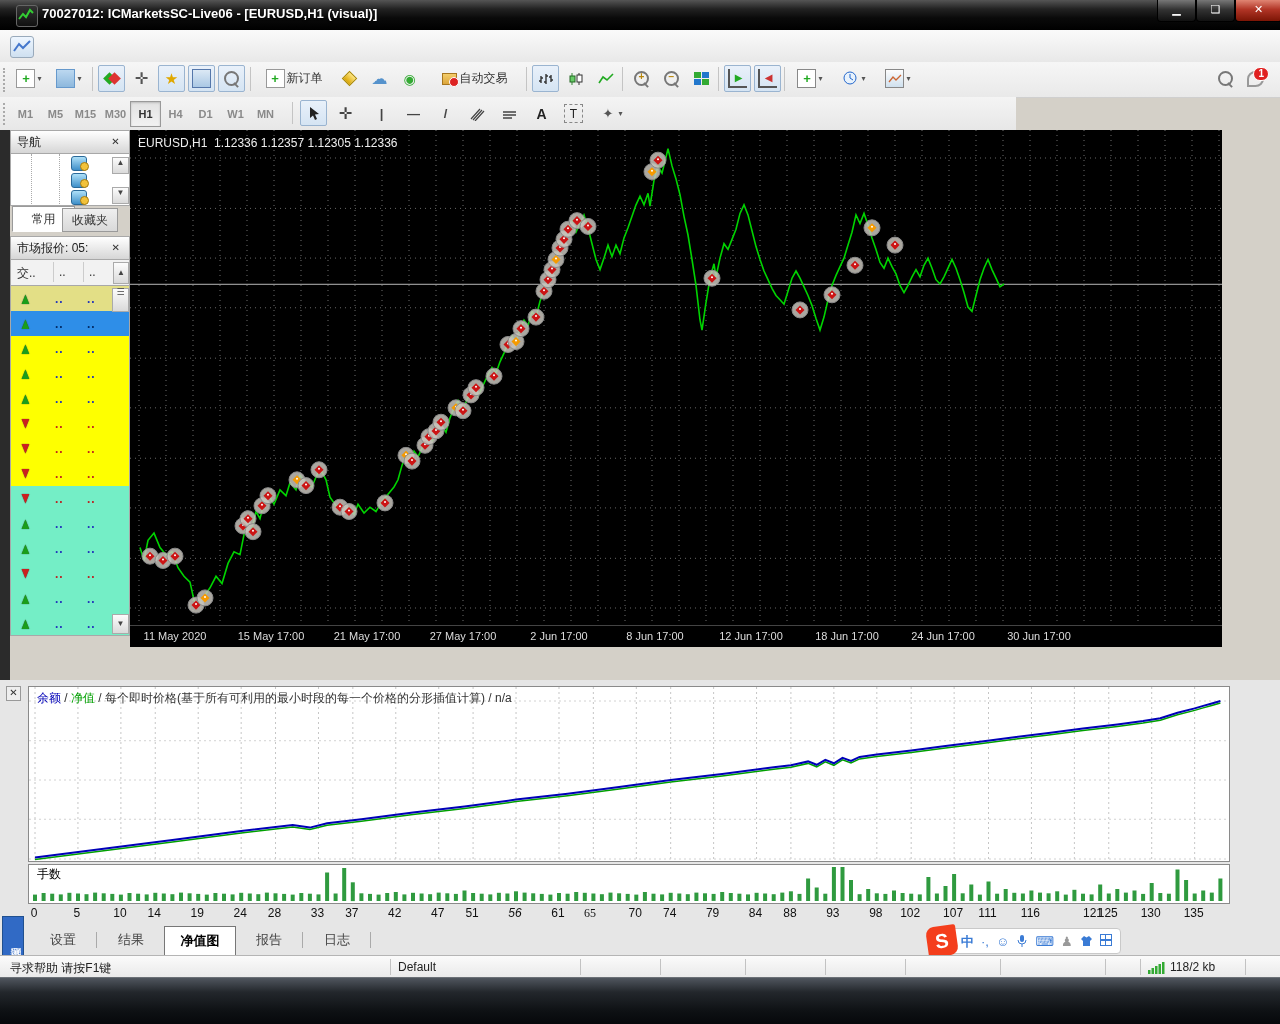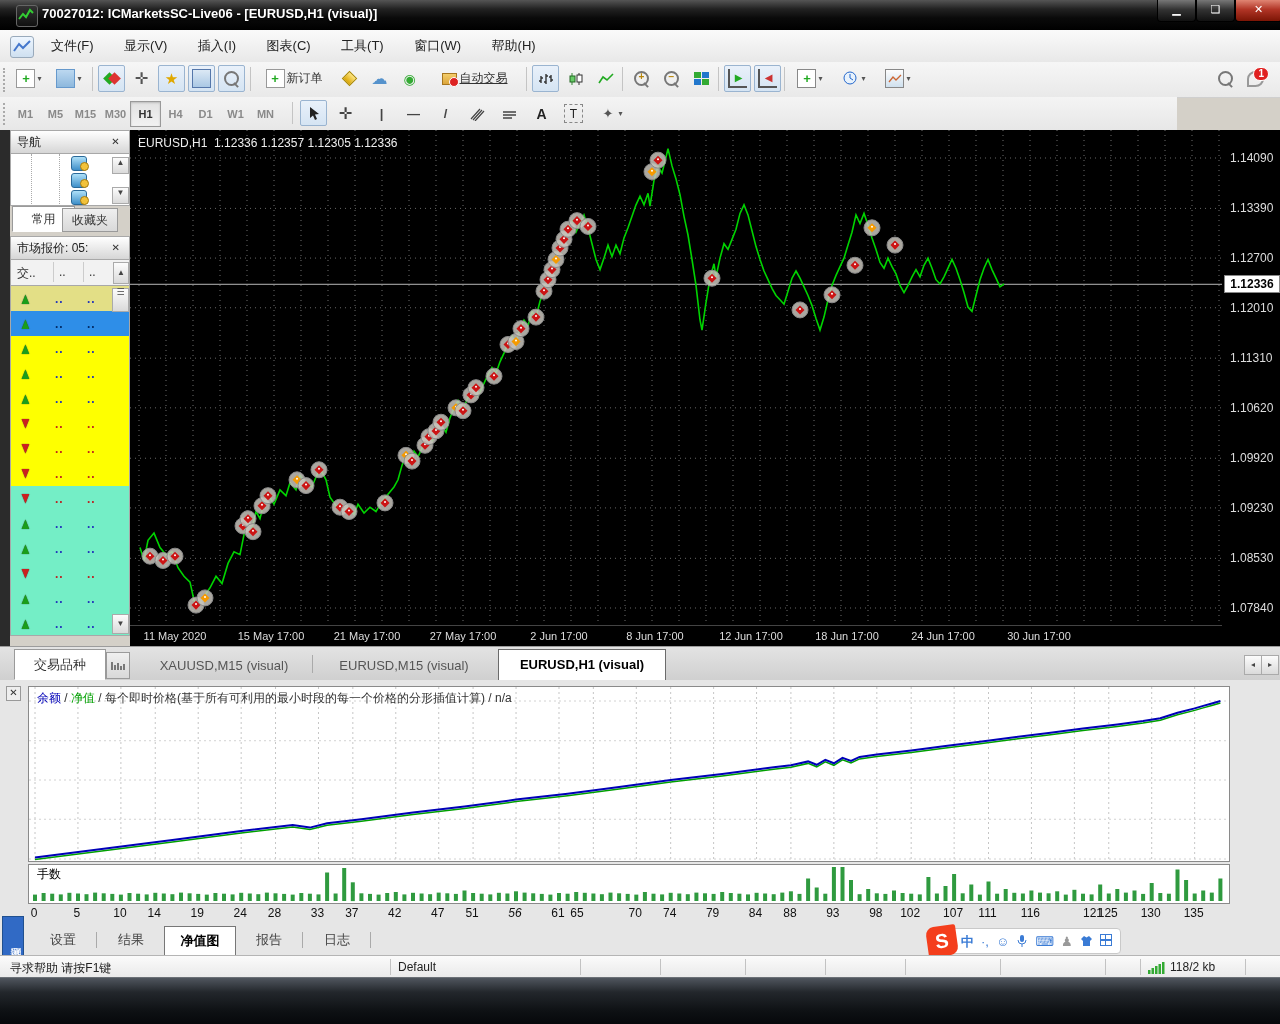--- a/index.html
+++ b/index.html
@@ -16,21 +16,21 @@
   .winbtn.close{background:linear-gradient(#e08573,#b13526 45%,#7c1505);}
 
   
   .menubar{left:0;top:30px;width:1280px;height:32px;background:linear-gradient(#fafafa,#e8e8e8);border-bottom:1px solid #c6c6c6;}
   .menuitem{display:inline-block;padding:0 13px;line-height:32px;font-size:13px;color:#222;}
   .mdibtn{top:36px;width:20px;height:18px;background:linear-gradient(#fefefe,#dcdcdc);border:1px solid #b0b0b0;border-radius:2px;
     text-align:center;font-size:10px;line-height:16px;color:#444;}
 
   
   .toolbar1{left:0;top:62px;width:1280px;height:35px;background:linear-gradient(#f6f6f6,#e9e9e9);border-bottom:1px solid #cfcfcf;}
-  .toolbar2{left:0;top:97px;width:1177px;height:33px;background:linear-gradient(#f4f4f4,#e7e7e7);border-bottom:1px solid #b9b9b9;}
+  .toolbar2{left:0;top:97px;width:1016px;height:33px;background:linear-gradient(#f4f4f4,#e7e7e7);border-bottom:1px solid #b9b9b9;}
   .grip{left:3px;top:6px;width:4px;height:24px;border-left:2px dotted #aaa;}
   .tbtn{top:3px;height:27px;min-width:27px;display:flex;align-items:center;justify-content:center;gap:2px;
     border:1px solid transparent;border-radius:2px;font-size:12px;color:#333;padding:0 2px;box-sizing:border-box;}
   .tbtn.pressed{border:1px solid #9ab4d0;background:linear-gradient(#e9f1fa,#d5e4f3);}
   .tsep{top:5px;width:1px;height:24px;background:#c4c4c4;}
   .drop{font-size:8px;color:#555;}
   .ico{width:17px;height:17px;display:inline-flex;align-items:center;justify-content:center;font-size:13px;line-height:1;}
   .mag{width:11px;height:11px;border:2px solid #777;border-radius:50%;position:relative;}
   .mag::after{content:"";position:absolute;width:2px;height:6px;background:#777;left:9px;top:9px;transform:rotate(-45deg);}
   .mag .pm{position:absolute;left:0;top:-2px;width:11px;text-align:center;font-size:10px;font-weight:bold;color:#b8860b;}
@@ -113,29 +113,20 @@
     <div class="abs winbtn" style="left:1196px;width:37px;">❏</div>
     <div class="abs winbtn close" style="left:1235px;width:45px;">✕</div>
   </div>
 
   <div class="abs menubar">
     <div class="abs" style="left:10px;top:6px;width:22px;height:20px;border:1px solid #9ab;border-radius:3px;background:linear-gradient(#eef6ff,#cfe0f0);">
       <svg width="22" height="20">
           <polyline points="3,14 8,7 12,11 19,4" stroke="#47c" stroke-width="2" fill="none"></polyline>
         </svg>
     </div>
-    <div class="abs" style="left:38px;top:0;">
-      <span class="menuitem">文件(F)</span>
-      <span class="menuitem">显示(V)</span>
-      <span class="menuitem">插入(I)</span>
-      <span class="menuitem">图表(C)</span>
-      <span class="menuitem">工具(T)</span>
-      <span class="menuitem">窗口(W)</span>
-      <span class="menuitem">帮助(H)</span>
-    </div>
     <div class="abs mdibtn" style="left:1208px;">–</div>
     <div class="abs mdibtn" style="left:1231px;">❐</div>
     <div class="abs mdibtn" style="left:1254px;">×</div>
   </div>
 
   <div class="abs toolbar1">
     <div class="abs grip"></div>
     <div class="abs tbtn" style="left:10px;width:38px;">
       <span class="ico" style="border:1px solid #999;background:#fff;color:#2a2;font-weight:bold;">+</span>
         <span class="drop">▾</span>
@@ -172,21 +163,21 @@
       <span class="ico">
           <i class="diamond" style="background:linear-gradient(#ffe680,#d9a400);border:1px solid #a80;"></i>
         </span>
       </div>
     <div class="abs tbtn" style="left:366px;">
       <span class="ico" style="color:#5592cc;font-size:16px;">☁</span>
       </div>
     <div class="abs tbtn" style="left:396px;">
       <span class="ico" style="color:#3a3;font-size:14px;">◉</span>
       </div>
-    <div class="abs tbtn" style="left:426px;width:96px;text-decoration:underline;">
+    <div class="abs tbtn" style="left:426px;width:96px;">
       <span class="ico" style="background:linear-gradient(#f6c;#fff);">
           <span style="width:13px;height:10px;background:linear-gradient(#f4cd6a,#dca63c);border:1px solid #a7761f;display:inline-block;position:relative;">
             <i style="position:absolute;right:-3px;bottom:-3px;width:8px;height:8px;background:#d22;border-radius:50%;border:1px solid #fff;"></i>
           </span>
         </span>
       <span>自动交易</span>
       </div>
     <div class="abs tsep" style="left:526px;"></div>
     <div class="abs tbtn pressed" style="left:532px;">
       <span class="ico">
@@ -645,60 +636,33 @@
         <circle cx="742" cy="96.8400000000003" r="1" fill="#fff"></circle>
         <circle cx="765" cy="115.12" r="8" fill="#c8c4bc" fill-opacity="0.85" stroke="#8a8a8a"></circle>
         <rect x="761.8" y="111.92" width="6.4" height="6.4" fill="#cc1414" transform="rotate(45 765 115.12)"></rect>
         <circle cx="765" cy="114.12" r="1" fill="#fff"></circle>
       </svg>
     <div class="abs chartinfo">
       <span>EURUSD,H1</span>&nbsp;
       <span>1.12336 1.12357 1.12305 1.12336</span>
     </div>
   </div>
-  <div class="abs pricescale" id="pscale">
-      <div class="ptick" style="top: 21px;">1.14090</div>
-      <div class="ptick" style="top: 71.4px;">1.13390</div>
-      <div class="ptick" style="top: 121.08px;">1.12700</div>
-      <div class="ptick" style="top: 170.76px;">1.12010</div>
-      <div class="ptick" style="top: 221.16px;">1.11310</div>
-      <div class="ptick" style="top: 270.84px;">1.10620</div>
-      <div class="ptick" style="top: 321.24px;">1.09920</div>
-      <div class="ptick" style="top: 370.92px;">1.09230</div>
-      <div class="ptick" style="top: 421.32px;">1.08530</div>
-      <div class="ptick" style="top: 471px;">1.07840</div>
-      <div class="pcur" style="top: 145.288px;">1.12336</div>
-    </div>
   <div class="abs dateaxis" id="daxis">
       <div class="dtick" style="left: 45px;">11 May 2020</div>
       <div class="dtick" style="left: 141px;">15 May 17:00</div>
       <div class="dtick" style="left: 237px;">21 May 17:00</div>
       <div class="dtick" style="left: 333px;">27 May 17:00</div>
       <div class="dtick" style="left: 429px;">2 Jun 17:00</div>
       <div class="dtick" style="left: 525px;">8 Jun 17:00</div>
       <div class="dtick" style="left: 621px;">12 Jun 17:00</div>
       <div class="dtick" style="left: 717px;">18 Jun 17:00</div>
       <div class="dtick" style="left: 813px;">24 Jun 17:00</div>
       <div class="dtick" style="left: 909px;">30 Jun 17:00</div>
     </div>
 
-  <div class="abs tabband">
-    <div class="abs tab active" style="left:14px;top:2px;width:92px;height:31px;line-height:29px;font-size:13px;">交易品种</div>
-    <div class="abs tab" style="left:106px;top:5px;width:24px;height:27px;line-height:25px;">
-      <svg width="14" height="12" style="margin:7px auto 0;">
-          <path d="M1 10V2 M4 10V5 M7 10V3 M10 10V6 M13 10V4" stroke="#555" stroke-width="1.5"></path>
-        </svg>
-      </div>
-    <div class="abs ctab" style="left:138px;width:172px;">XAUUSD,M15 (visual)</div>
-    <div class="abs" style="left:312px;top:8px;height:18px;border-left:1px solid #aaa;"></div>
-    <div class="abs ctab" style="left:318px;width:172px;">EURUSD,M15 (visual)</div>
-    <div class="abs ctab active" style="left:498px;width:166px;">EURUSD,H1 (visual)</div>
-    <div class="abs scrollarrow" style="left:1244px;top:8px;width:16px;height:18px;line-height:18px;">◂</div>
-    <div class="abs scrollarrow" style="left:1261px;top:8px;width:16px;height:18px;line-height:18px;">▸</div>
-  </div>
 
   <div class="abs tester">
     <div class="abs xbtn" style="left:6px;top:6px;border:1px solid #999;background:#eee;">✕</div>
     <div class="sidetab" style="top:236px;height:44px;">测试器</div>
 
     <div class="tchart" style="left:28px;top:6px;width:1202px;height:176px;">
       <svg id="balsvg" width="1200" height="174">
           <line x1="6" y1="0" x2="6" y2="174" stroke="#c6c6c6" stroke-dasharray="2 3"></line>
           <line x1="48.95" y1="0" x2="48.95" y2="174" stroke="#c6c6c6" stroke-dasharray="2 3"></line>
           <line x1="91.9" y1="0" x2="91.9" y2="174" stroke="#c6c6c6" stroke-dasharray="2 3"></line>
@@ -897,21 +861,21 @@
         <div class="xtick" style="left: 169.21px;">19</div>
         <div class="xtick" style="left: 212.16px;">24</div>
         <div class="xtick" style="left: 246.52px;">28</div>
         <div class="xtick" style="left: 289.47px;">33</div>
         <div class="xtick" style="left: 323.83px;">37</div>
         <div class="xtick" style="left: 366.78px;">42</div>
         <div class="xtick" style="left: 409.73px;">47</div>
         <div class="xtick" style="left: 444.09px;">51</div>
         <div class="xtick" style="left: 487.04px; font-style: italic;">56</div>
         <div class="xtick" style="left: 529.99px; text-align: center;">61</div>
-        <div class="xtick" style="left: 549px;">65</div>
+        <div class="xtick" style="left: 562px; font-family: Liberation Serif, serif;">65</div>
         <div class="xtick" style="left: 607.3px;">70</div>
         <div class="xtick" style="left: 641.66px;">74</div>
         <div class="xtick" style="left: 684.61px;">79</div>
         <div class="xtick" style="left: 727.56px;">84</div>
         <div class="xtick" style="left: 761.92px;">88</div>
         <div class="xtick" style="left: 804.87px;">93</div>
         <div class="xtick" style="left: 847.82px;">98</div>
         <div class="xtick" style="left: 882.18px;">102</div>
         <div class="xtick" style="left: 925.13px;">107</div>
         <div class="xtick" style="left: 959.49px;">111</div>

